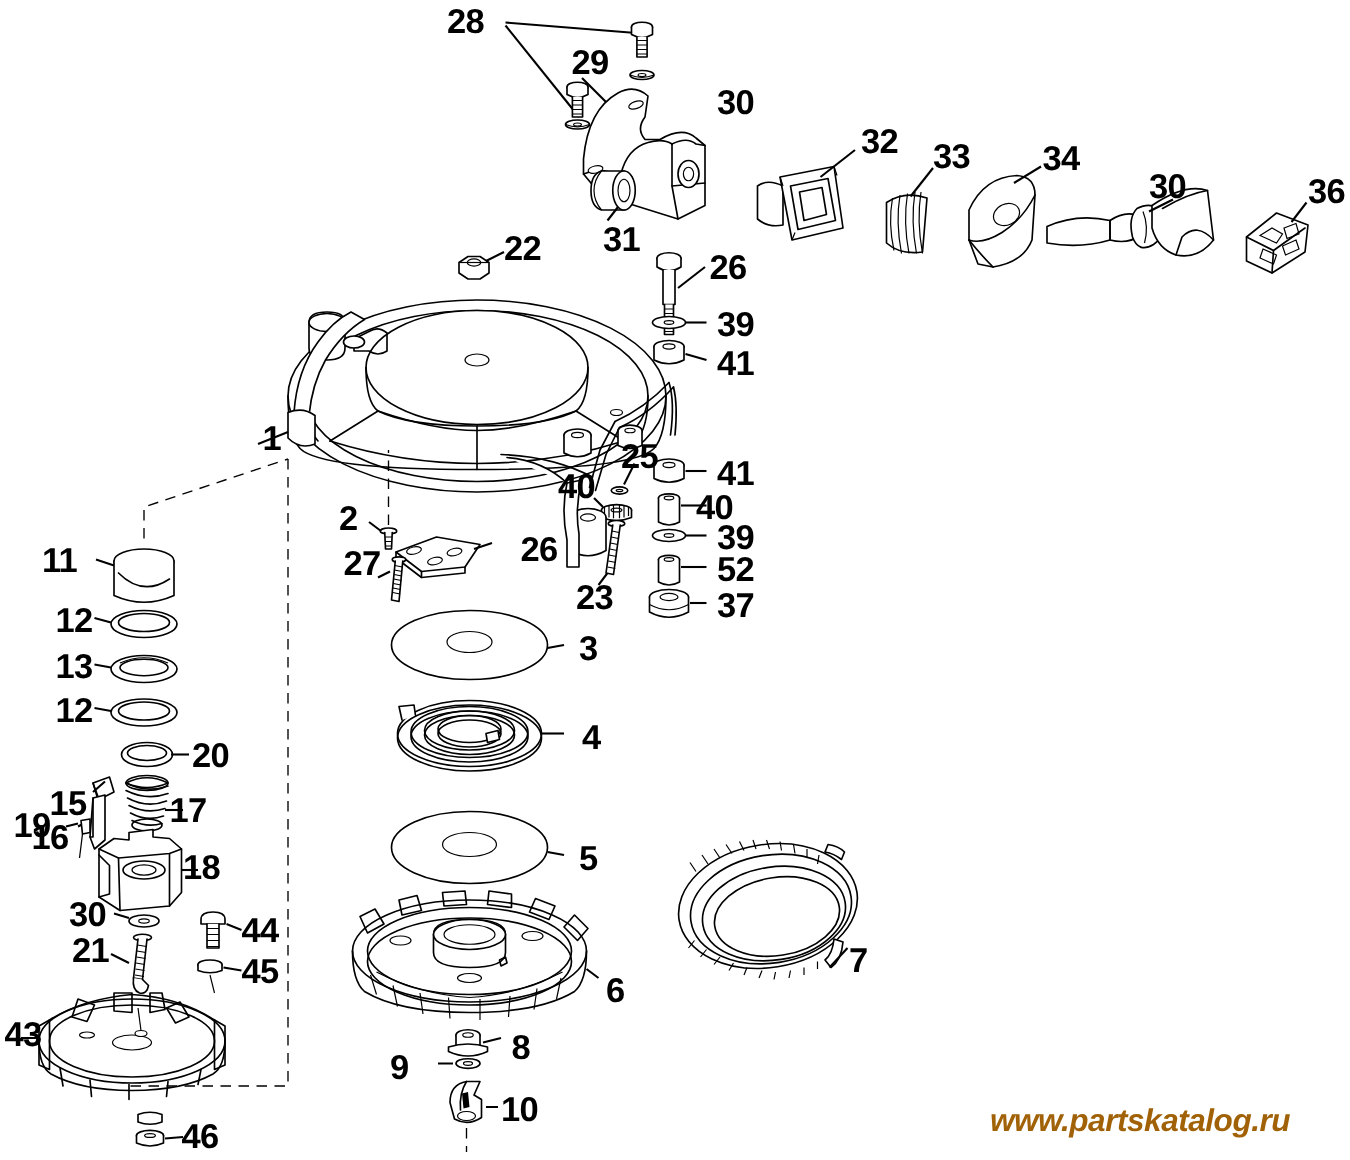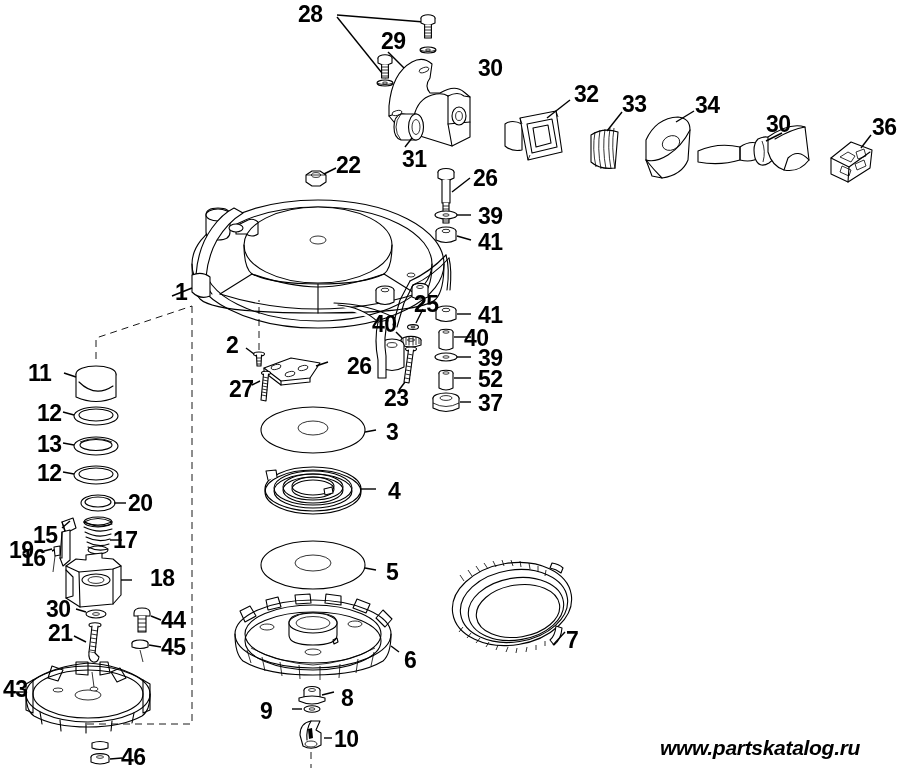--- a/index.html
+++ b/index.html
@@ -3,21 +3,21 @@
 <meta charset="utf-8">
 <title>Parts Diagram</title>
 <style>
   html,body{margin:0;padding:0;background:#ffffff;}
   body{font-family:"Liberation Sans", sans-serif;}
   #stage{position:relative;width:900px;height:773px;background:#fff;overflow:hidden;}
   #art{position:absolute;left:0;top:0;width:900px;height:773px;}
   .lbl{position:absolute;font-family:"Liberation Sans", sans-serif;font-weight:bold;
        font-size:23px;color:#000;line-height:1;white-space:nowrap;letter-spacing:-0.5px;}
   #watermark{position:absolute;left:660px;top:736px;font-family:"Liberation Sans", sans-serif;
-       font-weight:bold;font-style:italic;font-size:21px;color:#000000;letter-spacing:-0.3px;}
+       font-weight:bold;font-style:italic;font-size:21px;color:#a16207;letter-spacing:-0.3px;}
 </style>
 </head>
 <body>
 
 <div id="stage">
 
 <svg id="art" viewBox="0 0 900 773" xmlns="http://www.w3.org/2000/svg">
   <defs>
     <style>
       .s{fill:none;stroke:#000;stroke-width:1.1;stroke-linejoin:round;stroke-linecap:round;}
@@ -569,30 +569,30 @@
   <span class="lbl" style="left:260px;top:700px">9</span>
   <span class="lbl" style="left:334px;top:728px">10</span>
   <span class="lbl" style="left:28px;top:362px">11</span>
   <span class="lbl" style="left:37px;top:402px">12</span>
   <span class="lbl" style="left:37px;top:433px">13</span>
   <span class="lbl" style="left:37px;top:462px">12</span>
   <span class="lbl" style="left:128px;top:492px">20</span>
   <span class="lbl" style="left:33px;top:524px">15</span>
   <span class="lbl" style="left:21px;top:547px">16</span>
   <span class="lbl" style="left:113px;top:529px">17</span>
-  <span class="lbl" style="left:150px;top:567px">18</span>
+  <span class="lbl" style="left:122px;top:567px">18</span>
   <span class="lbl" style="left:9px;top:539px">19</span>
   <span class="lbl" style="left:46px;top:598px">30</span>
   <span class="lbl" style="left:48px;top:622px">21</span>
   <span class="lbl" style="left:336px;top:154px">22</span>
   <span class="lbl" style="left:384px;top:387px">23</span>
   <span class="lbl" style="left:372px;top:313px">40</span>
   <span class="lbl" style="left:414px;top:293px">25</span>
   <span class="lbl" style="left:347px;top:355px">26</span>
-  <span class="lbl" style="left:229px;top:378px">27</span>
+  <span class="lbl" style="left:229px;top:364px">27</span>
   <span class="lbl" style="left:298px;top:3px">28</span>
   <span class="lbl" style="left:381px;top:30px">29</span>
   <span class="lbl" style="left:478px;top:57px">30</span>
   <span class="lbl" style="left:402px;top:148px">31</span>
   <span class="lbl" style="left:574px;top:83px">32</span>
   <span class="lbl" style="left:622px;top:93px">33</span>
   <span class="lbl" style="left:695px;top:94px">34</span>
   <span class="lbl" style="left:766px;top:113px">30</span>
   <span class="lbl" style="left:872px;top:116px">36</span>
   <span class="lbl" style="left:478px;top:392px">37</span>

